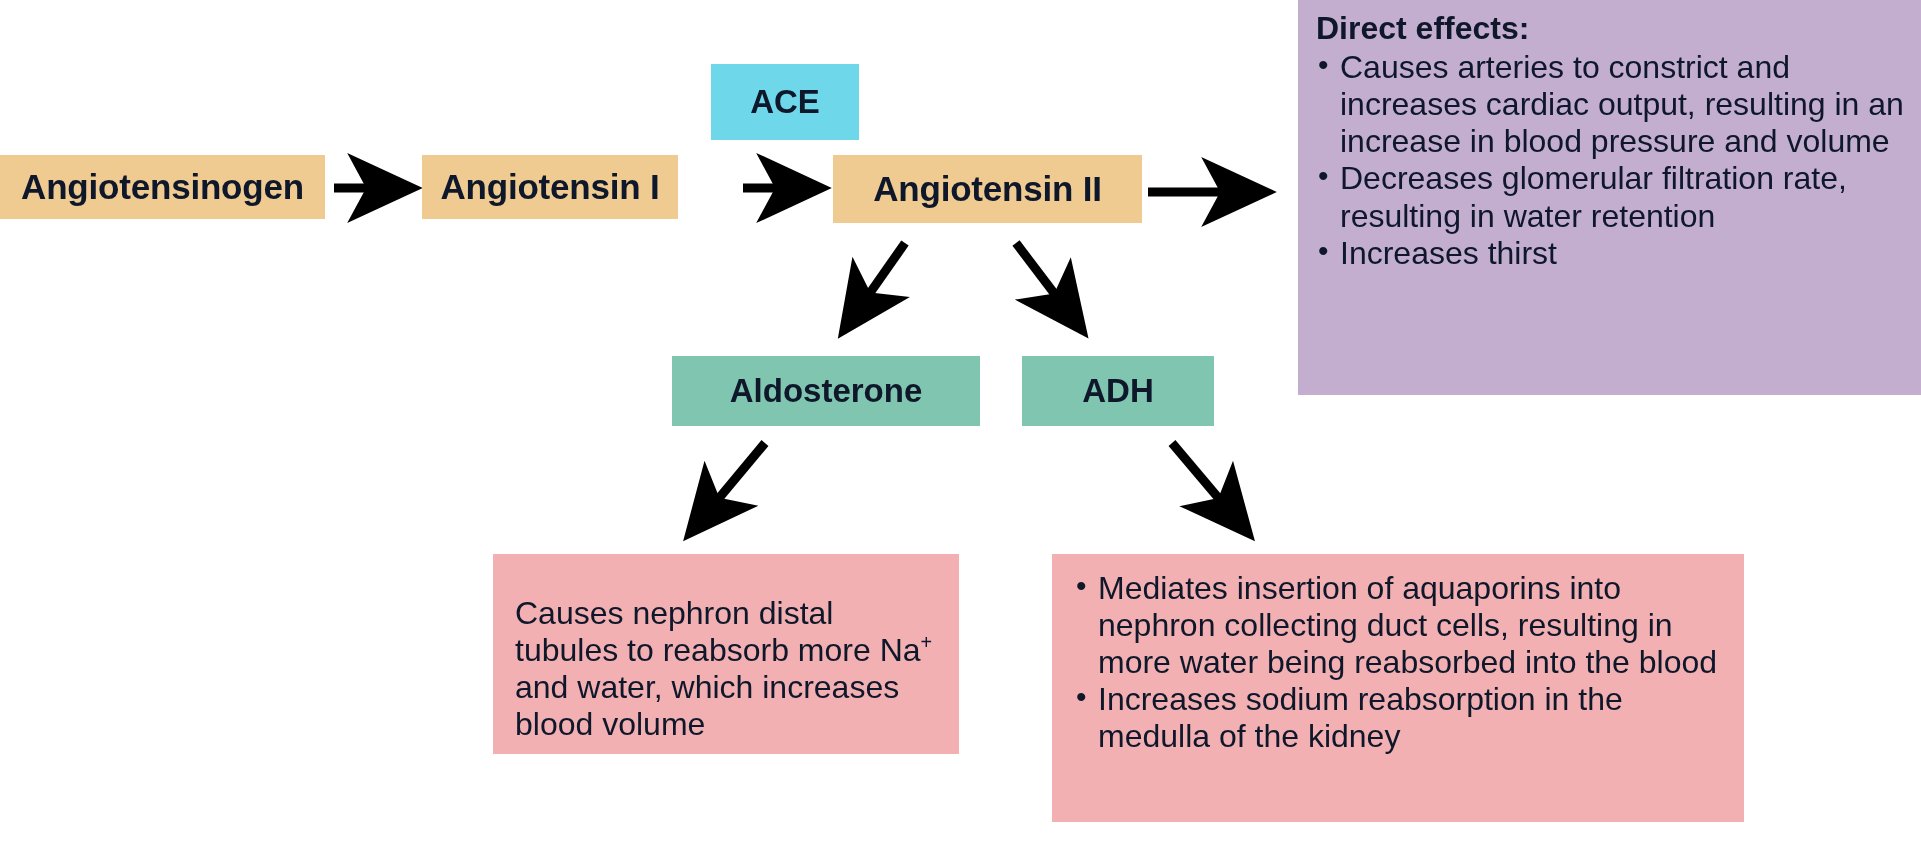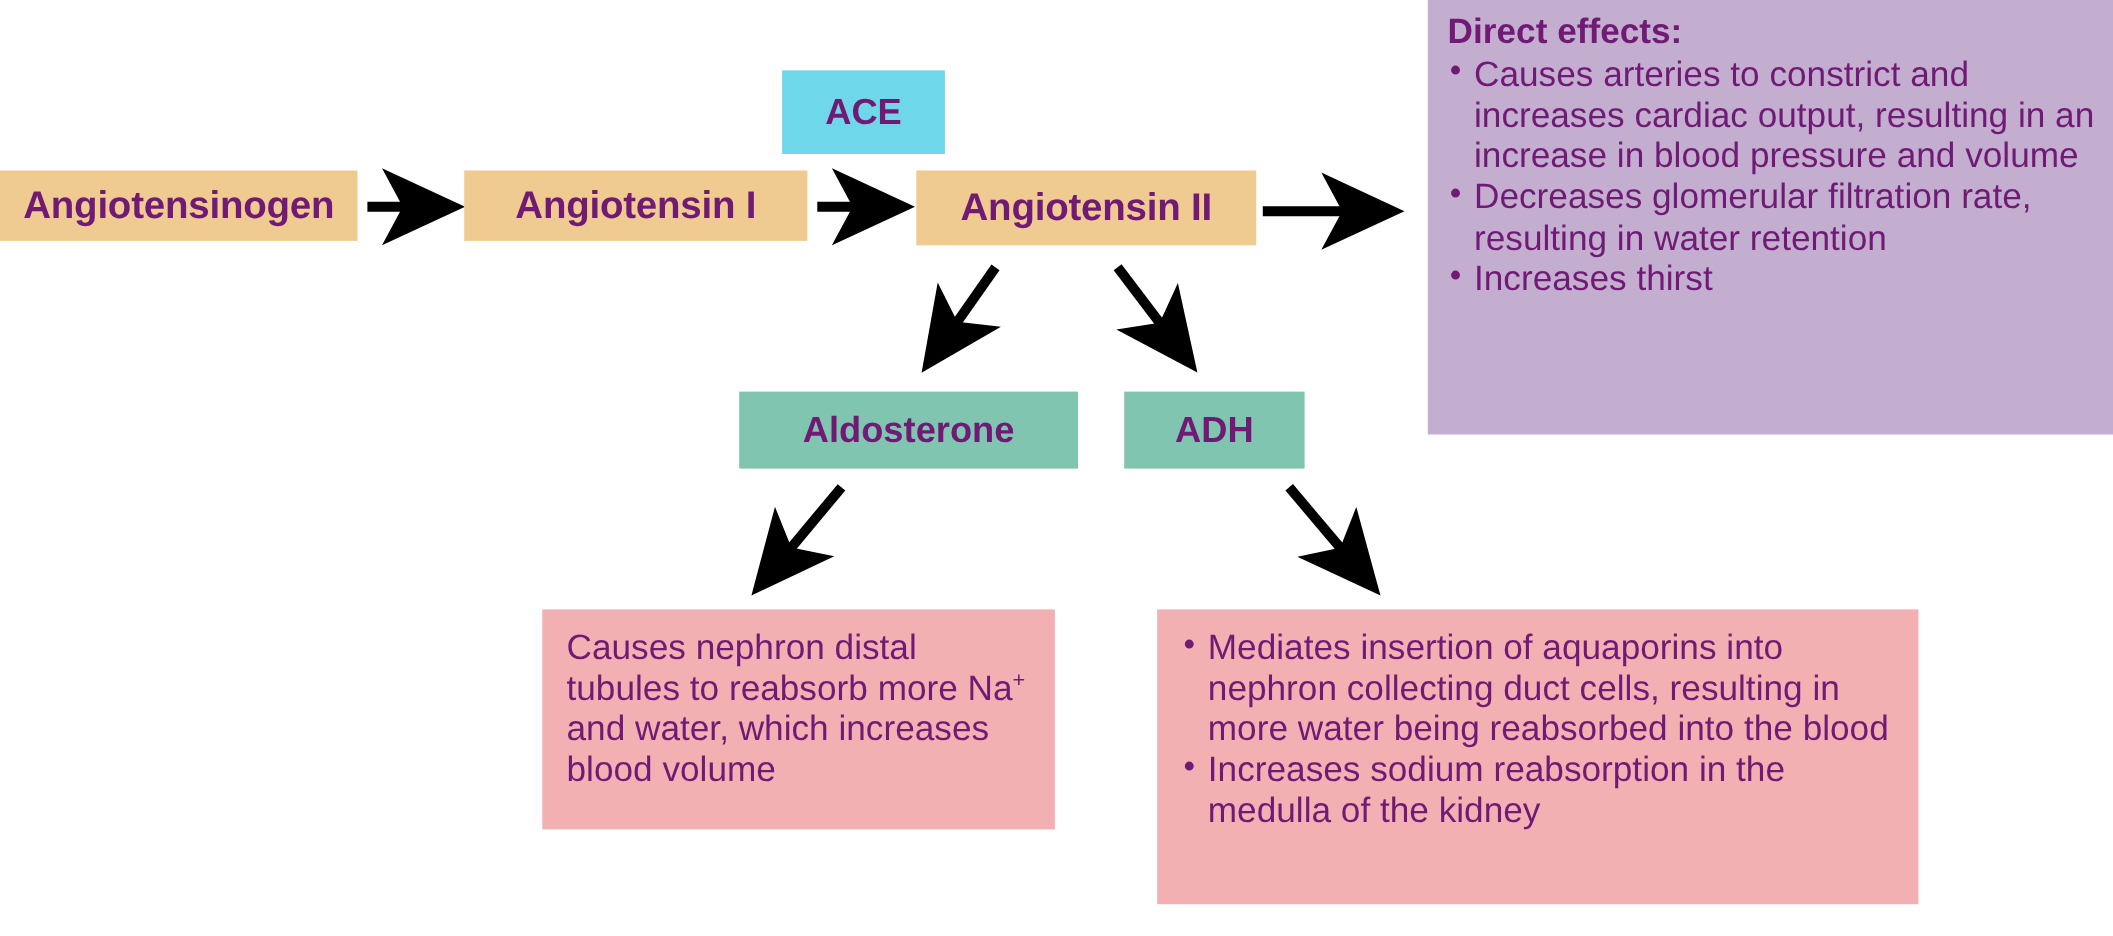--- a/index.html
+++ b/index.html
@@ -16,21 +16,21 @@
     width: 1921px;
     height: 851px;
     background: #ffffff;
     overflow: hidden;
   }
   .box {
     position: absolute;
     box-sizing: border-box;
     display: flex;
     align-items: center;
-    color: #701a75;
+    color: #0f172a;
   }
   .box.center {
     justify-content: center;
     text-align: center;
   }
   
   .tan {
     background: #efcb92;
     font-weight: bold;
     font-size: 35px;
@@ -82,20 +82,21 @@
   ul.bullets > li::before {
     content: "\2022";
     position: absolute;
     left: 2px;
     top: -1px;
     font-size: 30px;
     line-height: 1.16;
   }
   .plain-text {
     display: block;
+    margin-top: 25px;
   }
   sup {
     font-size: 0.62em;
     vertical-align: super;
     line-height: 0;
   }
   
   svg.arrow-layer {
     position: absolute;
     left: 0;
@@ -143,38 +144,38 @@
 
     <g>
       <line x1="1172" y1="443" x2="1248" y2="533" stroke="#000000" stroke-width="9" marker-end="url(#ahead)"></line>
     </g>
   </svg>
 
   <div class="box center tan" style="left:0px; top:155px; width:325px; height:64px;">
     <span>Angiotensinogen</span>
   </div>
 
-  <div class="box center tan" style="left:422px; top:155px; width:312px; height:64px;">
+  <div class="box center tan" style="left:422px; top:155px; width:256px; height:64px;">
     <span>Angiotensin I</span>
   </div>
 
   <div class="box center tan" style="left:833px; top:155px; width:309px; height:68px;">
     <span>Angiotensin II</span>
   </div>
 
 
   <div class="box center cyan" style="left:711px; top:64px; width:148px; height:76px;">
     <span>ACE</span>
   </div>
 
   <div class="box center teal" style="left:672px; top:356px; width:308px; height:70px;">
     <span>Aldosterone</span>
   </div>
 
-  <div class="box center teal" style="left:1022px; top:356px; width:164px; height:70px;">
+  <div class="box center teal" style="left:1022px; top:356px; width:192px; height:70px;">
     <span>ADH</span>
   </div>
 
   <div class="box purple" style="left:1298px; top:0px; width:623px; height:395px; flex-direction:column;">
     <span class="effects-title">Direct effects:</span>
     <ul class="bullets">
       <li>Causes arteries to constrict and increases cardiac output, resulting in an increase in blood pressure and volume</li>
       <li>Decreases glomerular filtration rate, resulting in water retention</li>
       <li>Increases thirst</li>
     </ul>

